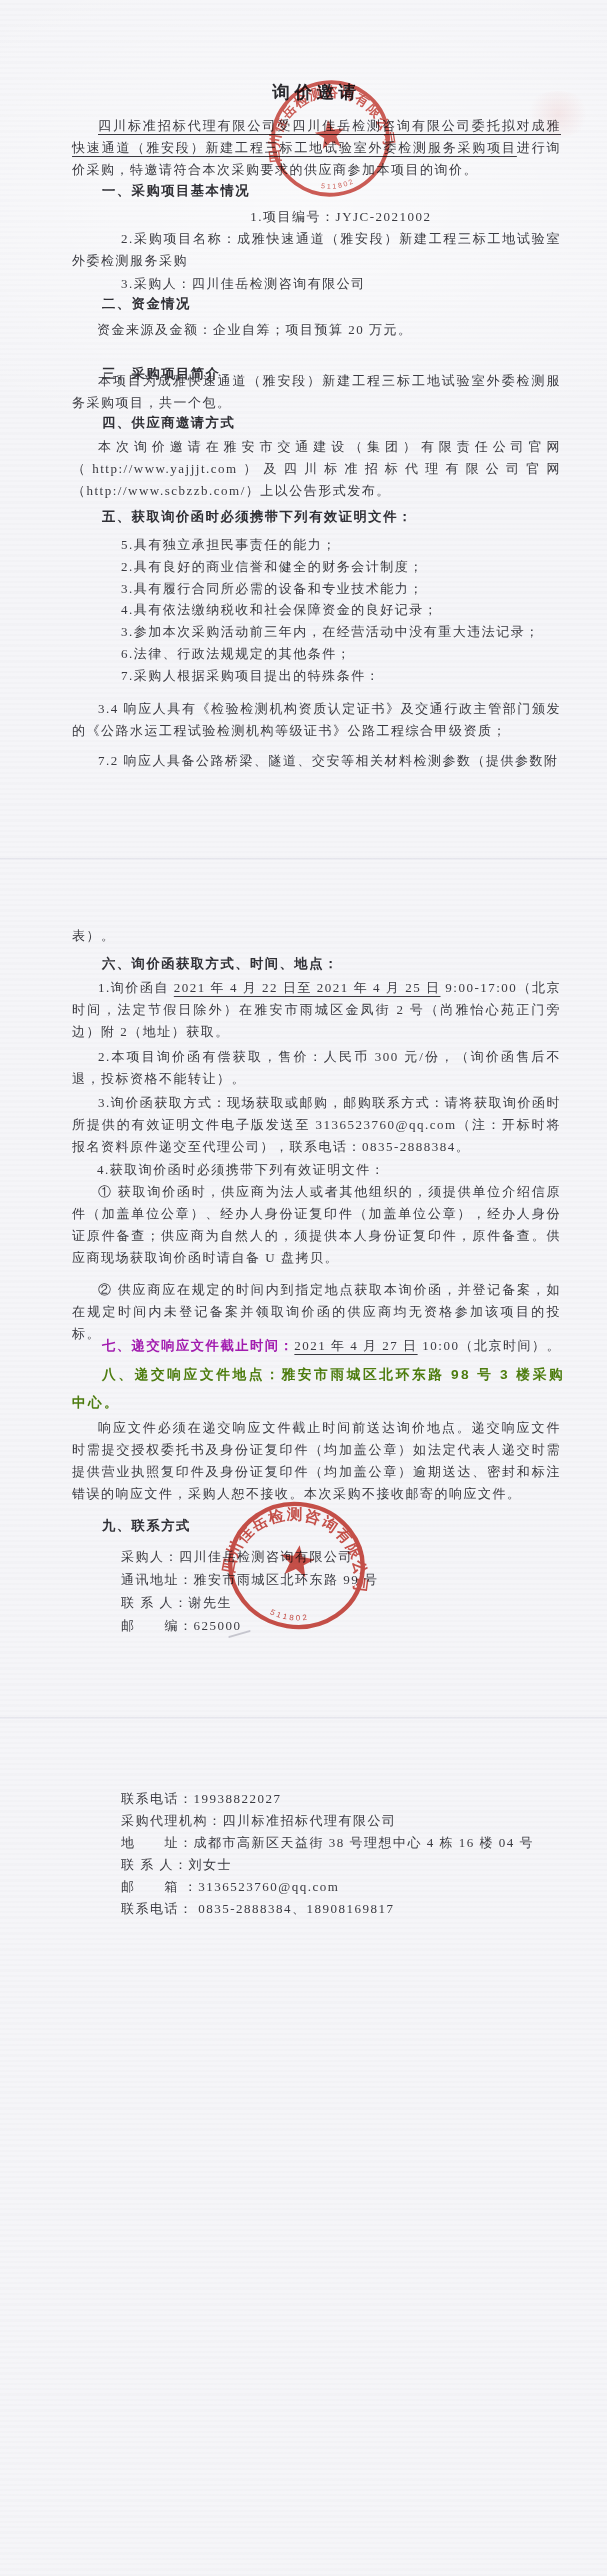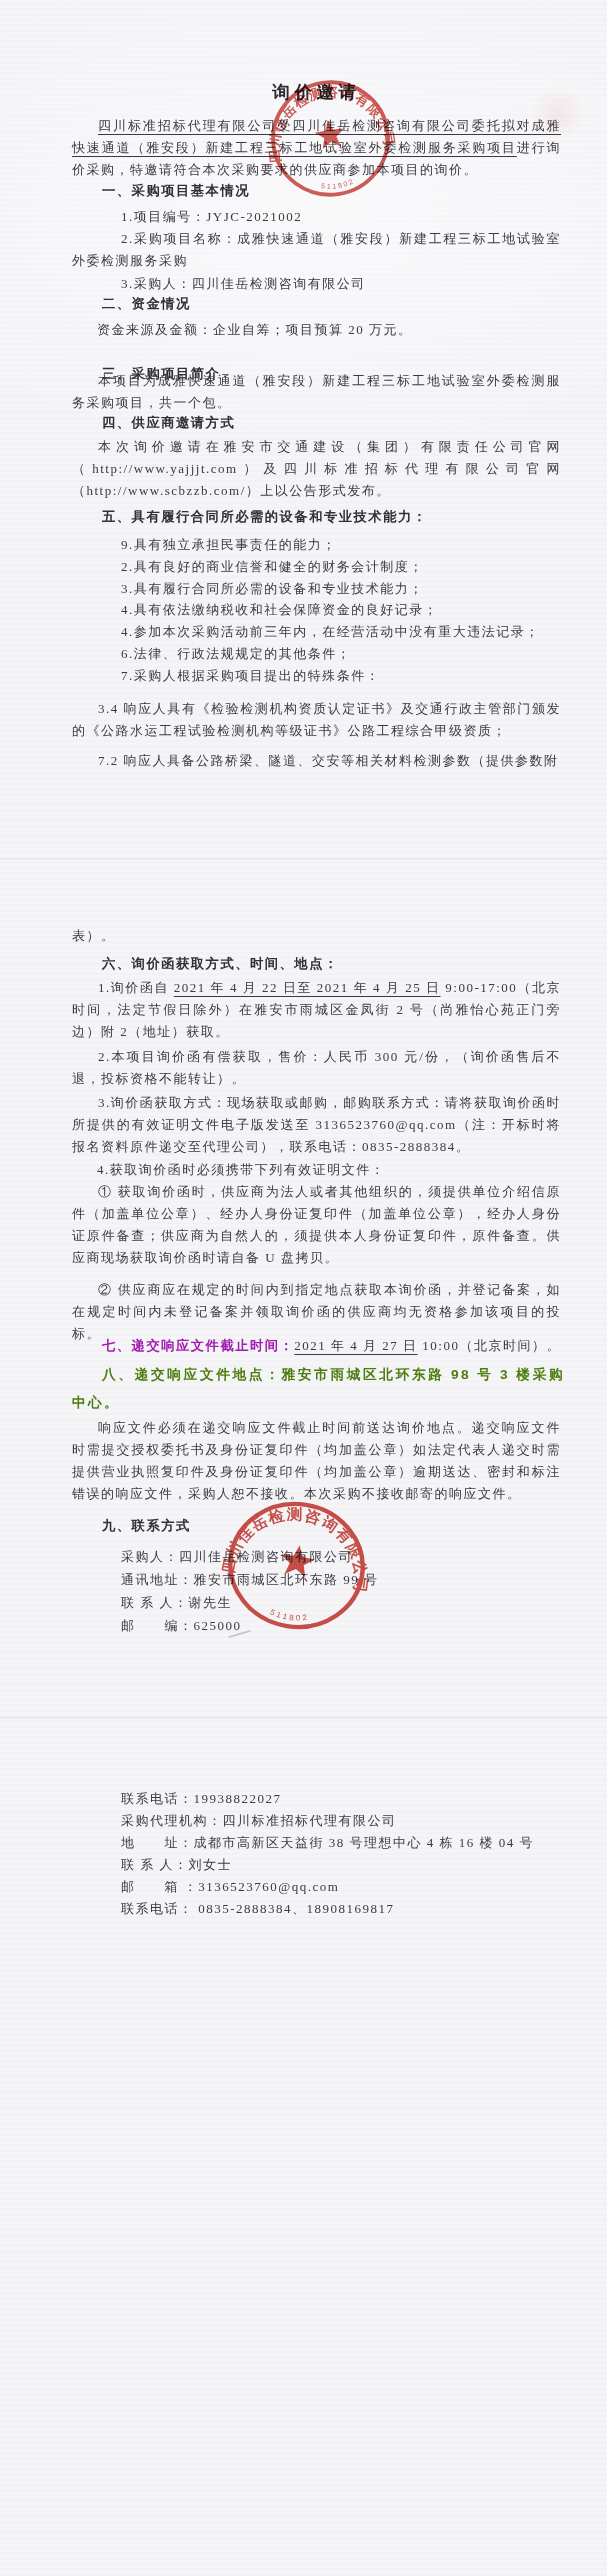--- a/index.html
+++ b/index.html
@@ -115,39 +115,39 @@
 </head>
 <body>
 
 <div id="doc">
 
   <h1 class="title" style="top:80px;">询价邀请</h1>
 
   <p class="b indent" style="top:115px;"><span class="u">四川标准招标代理有限公司受四川佳岳检测咨询有限公司委托拟对成雅快速通道（雅安段）新建工程三标工地试验室外委检测服务采购项目</span><span>进行询价采购，特邀请符合本次采购要求的供应商参加本项目的询价。</span></p>
 
   <h2 class="hd" style="top:182px;">一、采购项目基本情况</h2>
-  <p class="b li" style="top:206px;">1.项目编号：JYJC-2021002</p>
+  <p class="b li" style="top:206px;text-align:center;">1.项目编号：JYJC-2021002</p>
   <p class="b" style="top:228px;text-indent:49px;">2.采购项目名称：成雅快速通道（雅安段）新建工程三标工地试验室外委检测服务采购</p>
   <p class="b li" style="top:273px;">3.采购人：四川佳岳检测咨询有限公司</p>
 
   <h2 class="hd" style="top:295px;">二、资金情况</h2>
   <p class="b" style="top:319px;left:97px;width:464px;">资金来源及金额：企业自筹；项目预算 20 万元。</p>
 
   <h2 class="hd" style="top:365px;text-align:right;">三、采购项目简介</h2>
   <p class="b indent" style="top:370px;">本项目为成雅快速通道（雅安段）新建工程三标工地试验室外委检测服务采购项目，共一个包。</p>
 
   <h2 class="hd" style="top:414px;">四、供应商邀请方式</h2>
   <p class="b indent" style="top:436px;">本次询价邀请在雅安市交通建设（集团）有限责任公司官网（http://www.yajjjt.com）及四川标准招标代理有限公司官网（http://www.scbzzb.com/）上以公告形式发布。</p>
 
-  <h2 class="hd" style="top:508px;">五、具有履行合同所必需的设备和专业技术能力：</h2>
-  <p class="b li" style="top:534px;">9.具有独立承担民事责任的能力；</p>
+  <h2 class="hd" style="top:508px;">五、获取询价函时必须携带下列有效证明文件：</h2>
+  <p class="b li" style="top:534px;">5.具有独立承担民事责任的能力；</p>
   <p class="b li" style="top:556px;">2.具有良好的商业信誉和健全的财务会计制度；</p>
   <p class="b li" style="top:578px;">3.具有履行合同所必需的设备和专业技术能力；</p>
   <p class="b li" style="top:599px;">4.具有依法缴纳税收和社会保障资金的良好记录；</p>
-  <p class="b li" style="top:621px;">4.参加本次采购活动前三年内，在经营活动中没有重大违法记录；</p>
+  <p class="b li" style="top:621px;">3.参加本次采购活动前三年内，在经营活动中没有重大违法记录；</p>
   <p class="b li" style="top:643px;">6.法律、行政法规规定的其他条件；</p>
   <p class="b li" style="top:665px;">7.采购人根据采购项目提出的特殊条件：</p>
   <p class="b indent" style="top:698px;">3.4 响应人具有《检验检测机构资质认定证书》及交通行政主管部门颁发的《公路水运工程试验检测机构等级证书》公路工程综合甲级资质；</p>
   <p class="b indent" style="top:750px;">7.2 响应人具备公路桥梁、隧道、交安等相关材料检测参数（提供参数附</p>
 
   <div class="page-break" style="top:858px;"></div>
 
   <p class="b" style="top:925px;">表）。</p>
 
   <h2 class="hd" style="top:955px;">六、询价函获取方式、时间、地点：</h2>

